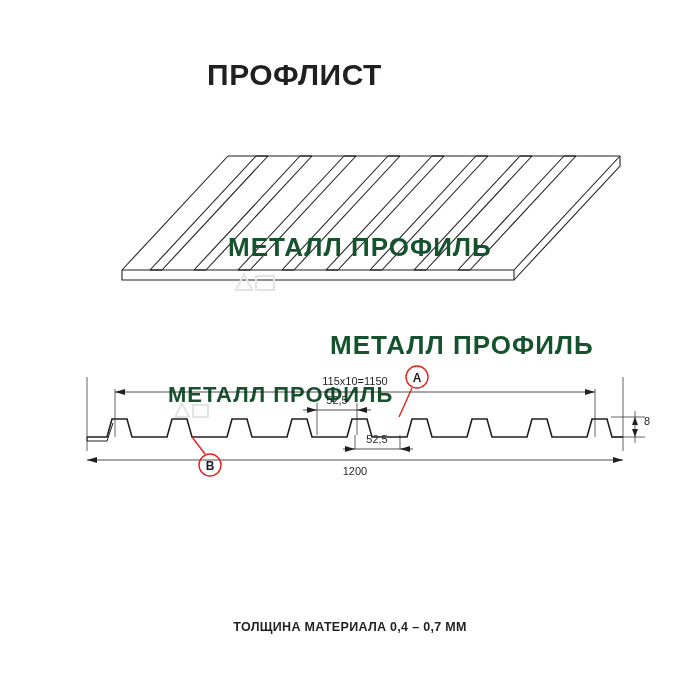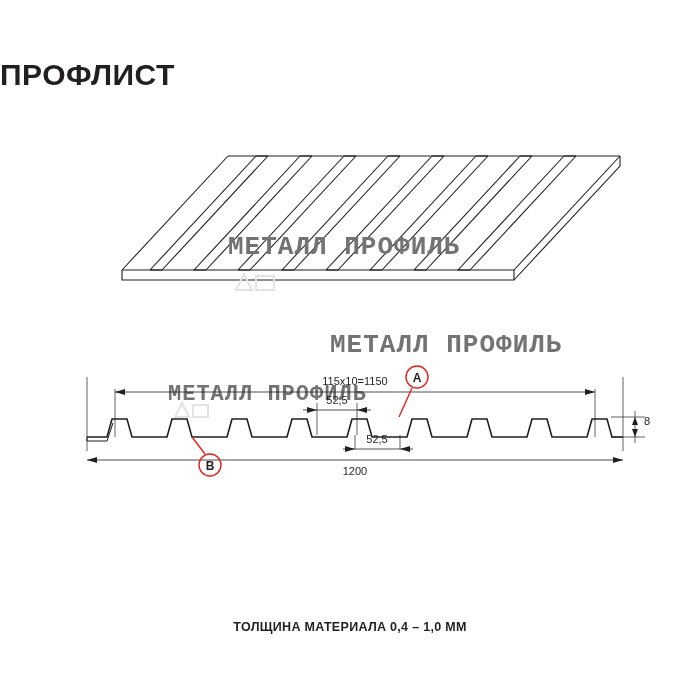--- a/index.html
+++ b/index.html
@@ -18,20 +18,21 @@
   .page {
     position: relative;
     width: 700px;
     height: 700px;
   }
   .title {
     position: absolute;
     top: 58px;
     left: 0;
     width: 589px;
+    text-align: center;
     font-size: 30px;
     font-weight: bold;
     letter-spacing: 0.5px;
   }
   .subtitle {
     position: absolute;
     top: 103px;
     left: 0;
     width: 700px;
     text-align: center;
@@ -59,25 +60,24 @@
     position: absolute;
     top: 355px;
     left: 55px;
     width: 600px;
     height: 145px;
   }
   .watermark {
     position: absolute;
     pointer-events: none;
     user-select: none;
-    color: #737373;
+    color: #14532d;
     font-weight: bold;
     letter-spacing: 1px;
     white-space: nowrap;
-    font-family: Liberation Mono, monospace;
   }
   .wm1 {
     top: 232px;
     left: 228px;
     font-size: 26px;
   }
   .wm2 {
     top: 330px;
     left: 330px;
     font-size: 26px;
@@ -264,15 +264,15 @@
 
       <g stroke="#e2231a" fill="none" stroke-width="1.4">
         <circle cx="155" cy="110" r="11"></circle>
         <path d="M150 99 L137 82"></path>
       </g>
       <text class="callout-text" x="155" y="115" text-anchor="middle" fill="#231f20">B</text>
 
     </svg>
   </div>
 
-  <div class="footer-note">ТОЛЩИНА МАТЕРИАЛА 0,4 – 1,0 ММ</div>
+  <div class="footer-note">ТОЛЩИНА МАТЕРИАЛА 0,4 – 0,7 ММ</div>
 
 </div>
 
 </body></html>

